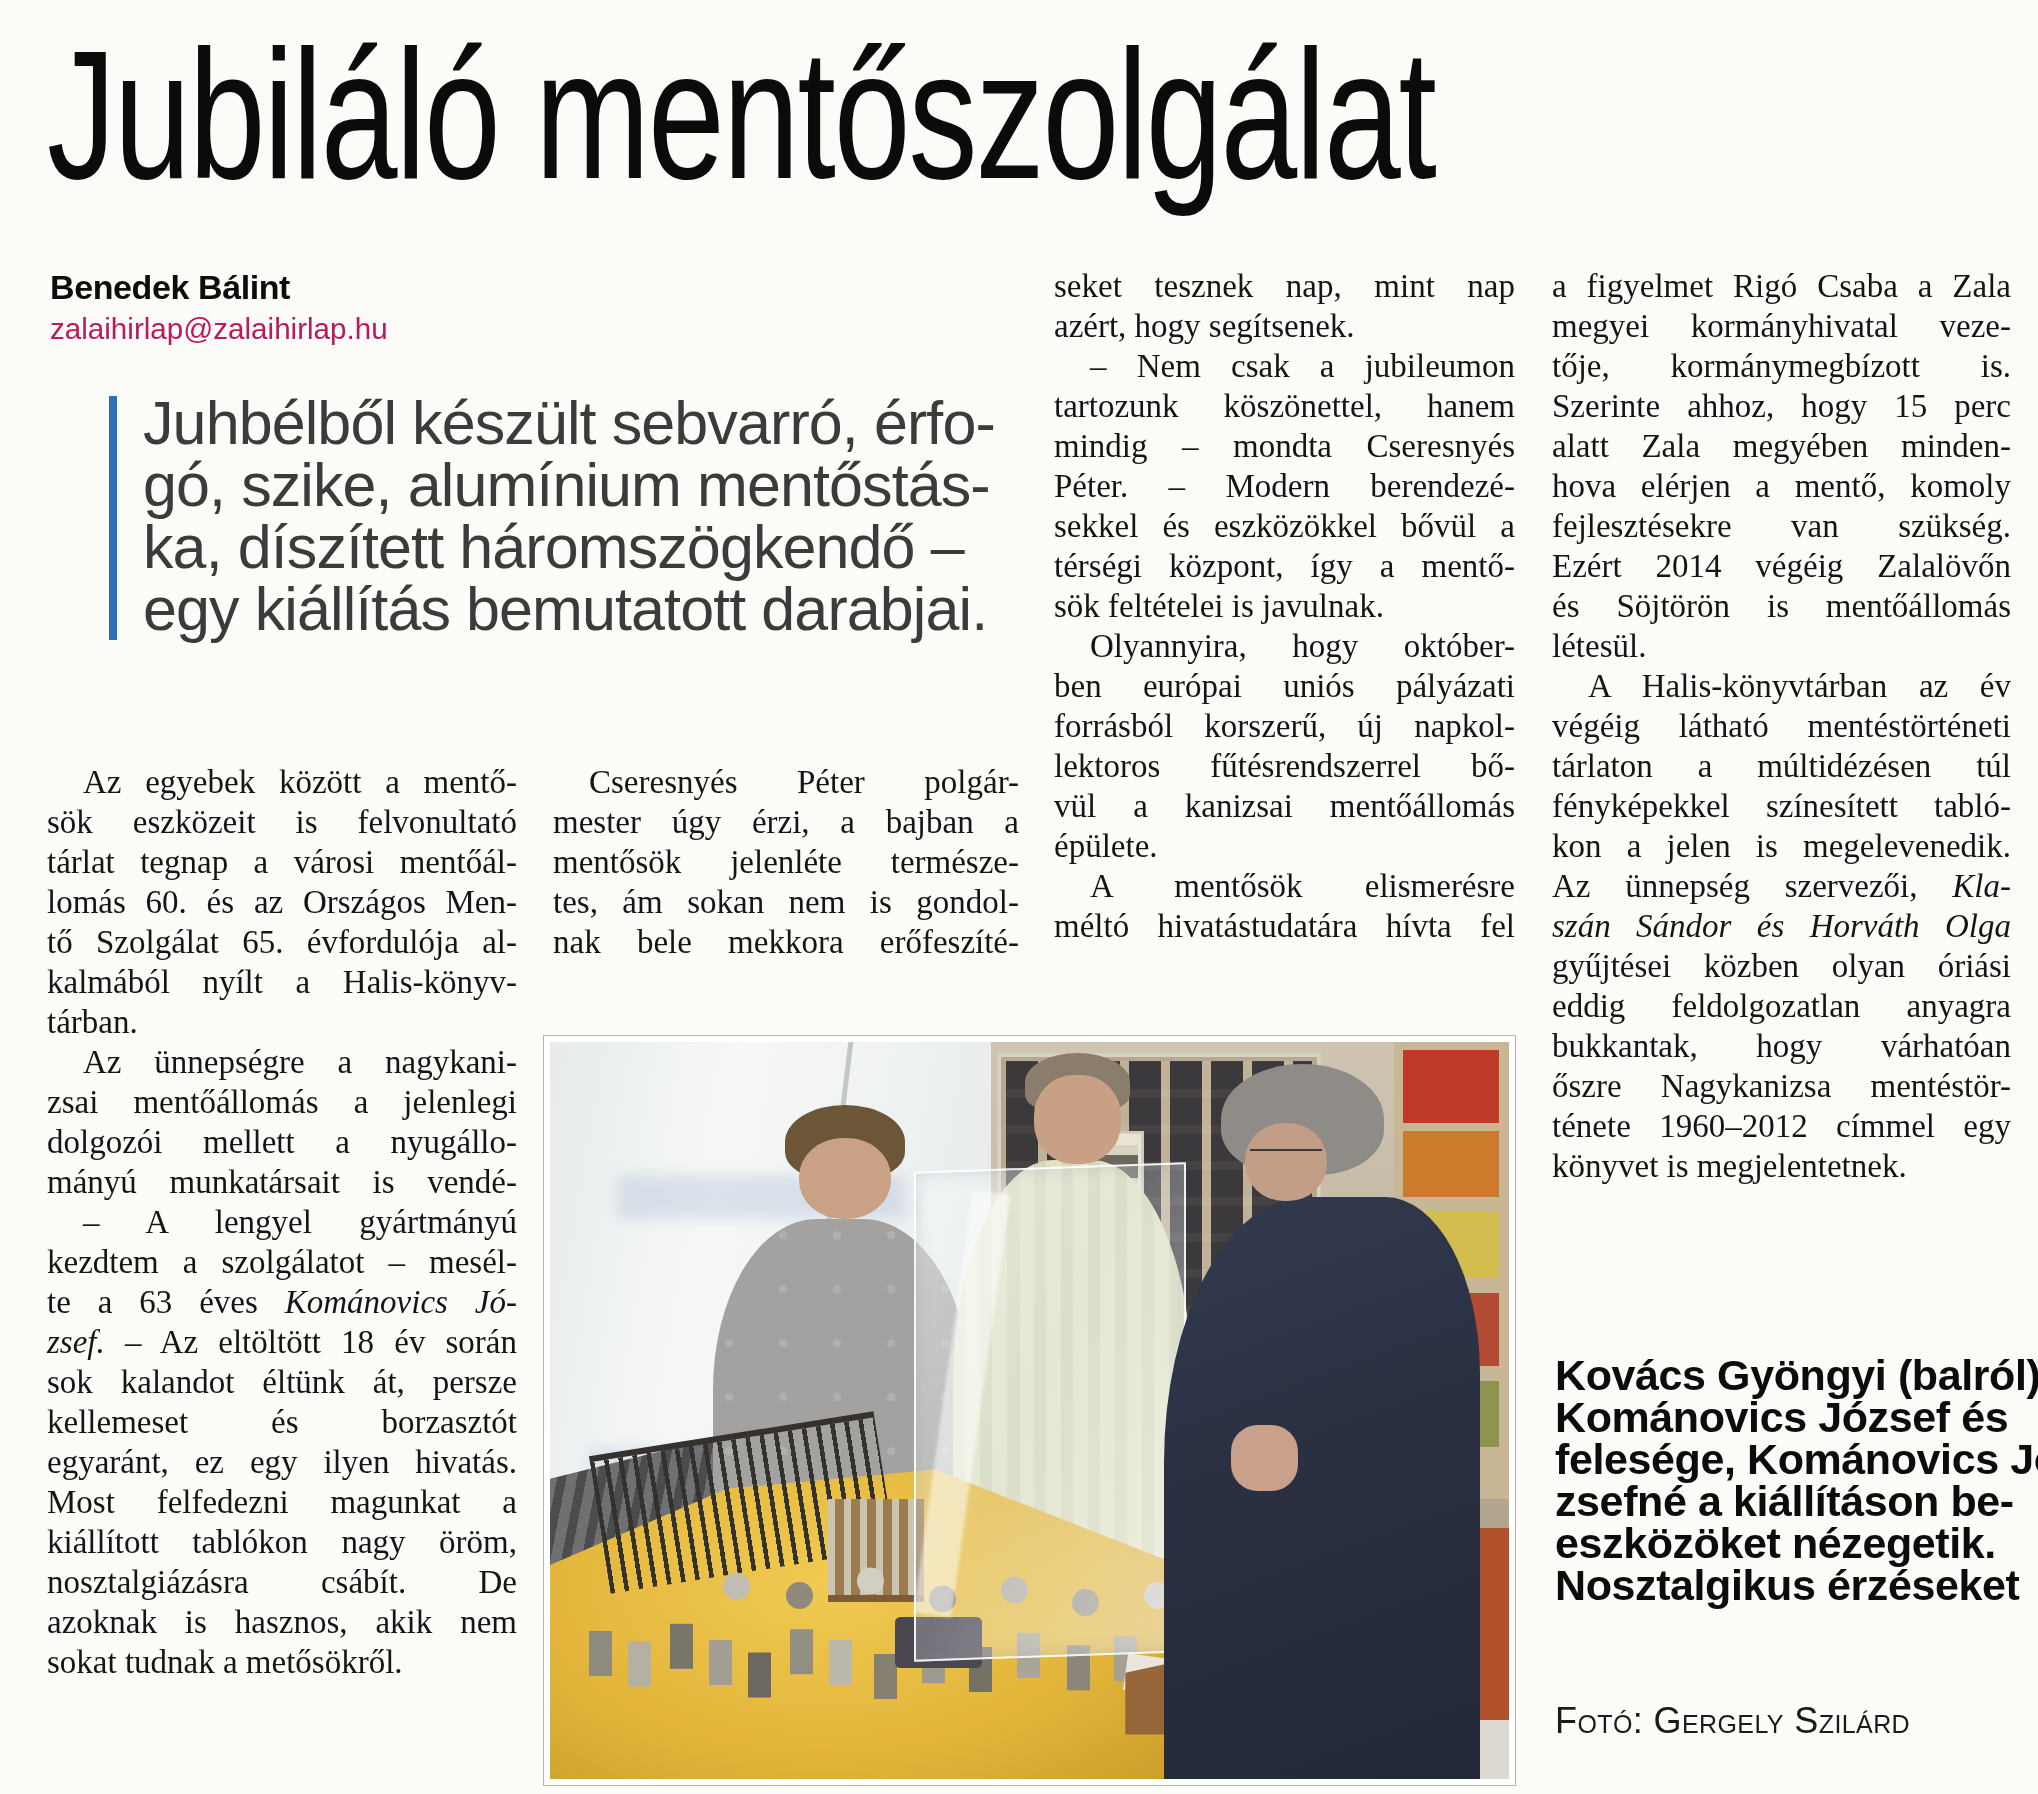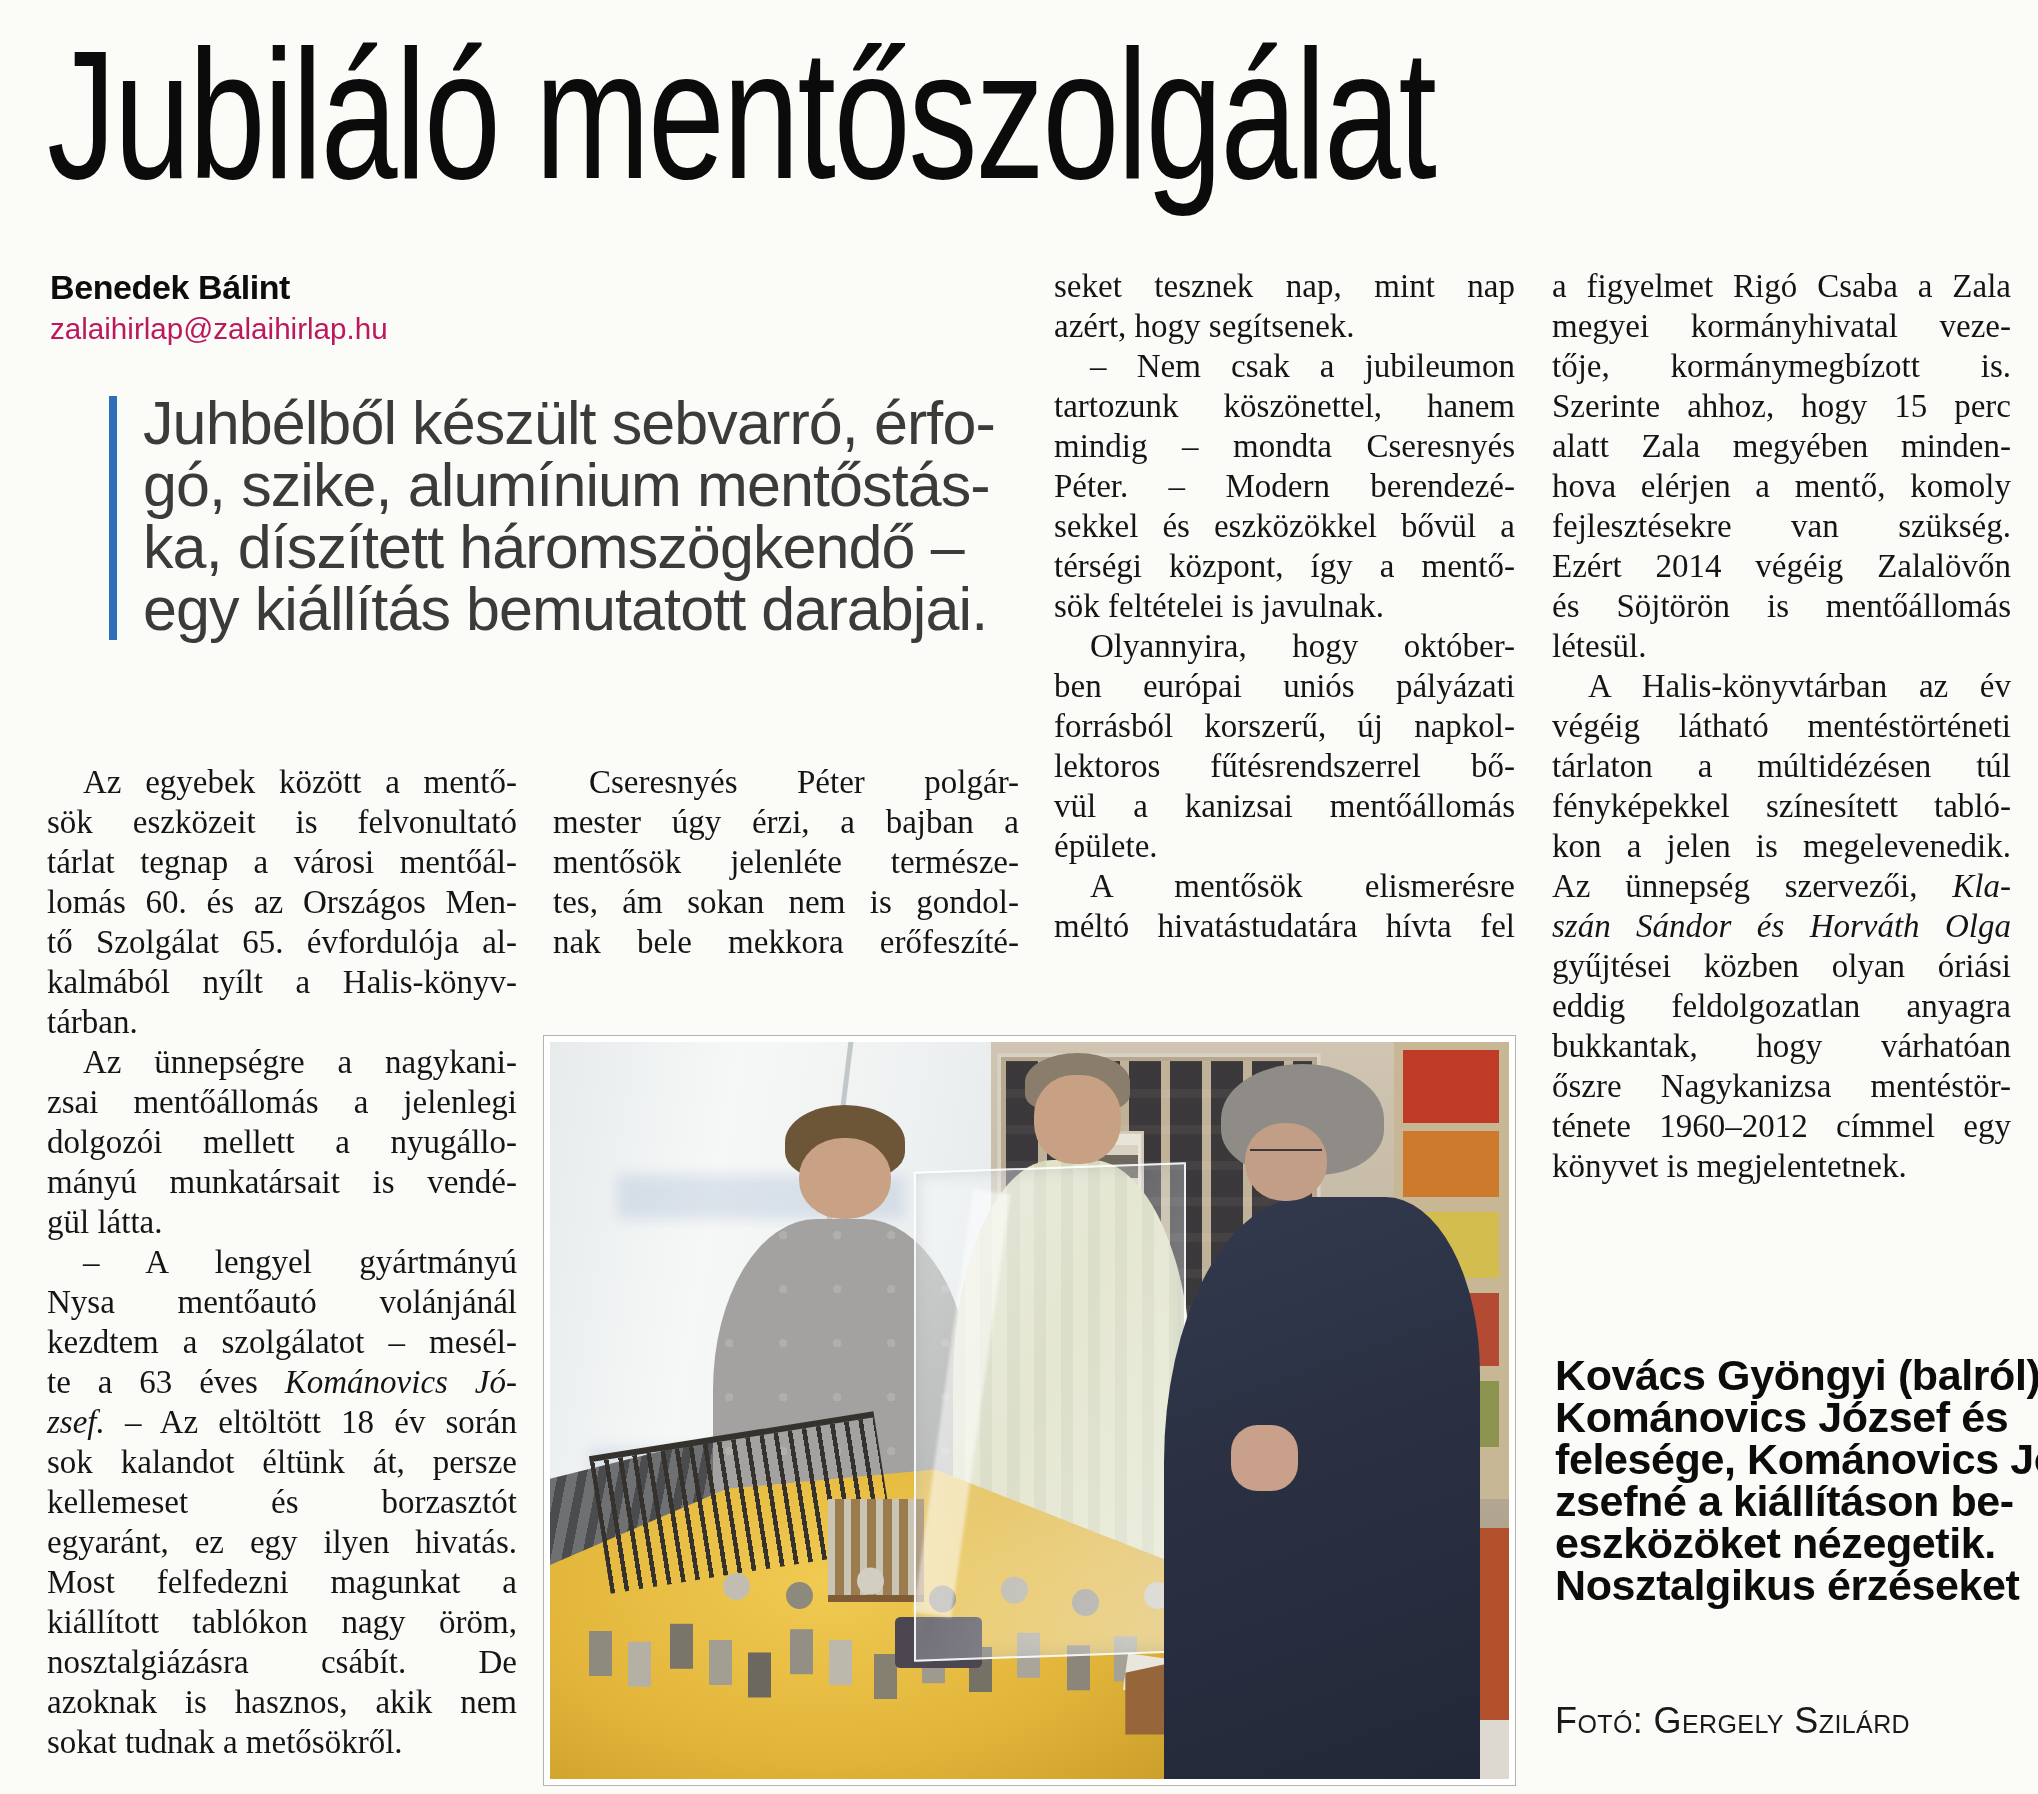--- a/index.html
+++ b/index.html
@@ -186,25 +186,23 @@
         <div class="bl">lomás 60. és az Országos Men-</div>
         <div class="bl">tő Szolgálat 65. évfordulója al-</div>
         <div class="bl">kalmából nyílt a Halis-könyv-</div>
         <div class="bl plast">tárban.</div>
       </div>
       <div class="para">
         <div class="bl pfirst">Az ünnepségre a nagykani-</div>
         <div class="bl">zsai mentőállomás a jelenlegi</div>
         <div class="bl">dolgozói mellett a nyugállo-</div>
         <div class="bl">mányú munkatársait is vendé-</div>
-        <div class="bl plast">gül látta.</div>
       </div>
       <div class="para">
         <div class="bl pfirst">– A lengyel gyártmányú</div>
-        <div class="bl">Nysa mentőautó volánjánál</div>
         <div class="bl">kezdtem a szolgálatot – mesél-</div>
         <div class="bl">te a 63 éves <em>Kománovics Jó-</em></div>
         <div class="bl"><em>zsef.</em> – Az eltöltött 18 év során</div>
         <div class="bl">sok kalandot éltünk át, persze</div>
         <div class="bl">kellemeset és borzasztót</div>
         <div class="bl">egyaránt, ez egy ilyen hivatás.</div>
         <div class="bl">Most felfedezni magunkat a</div>
         <div class="bl">kiállított tablókon nagy öröm,</div>
         <div class="bl">nosztalgiázásra csábít. De</div>
         <div class="bl">azoknak is hasznos, akik nem</div>

